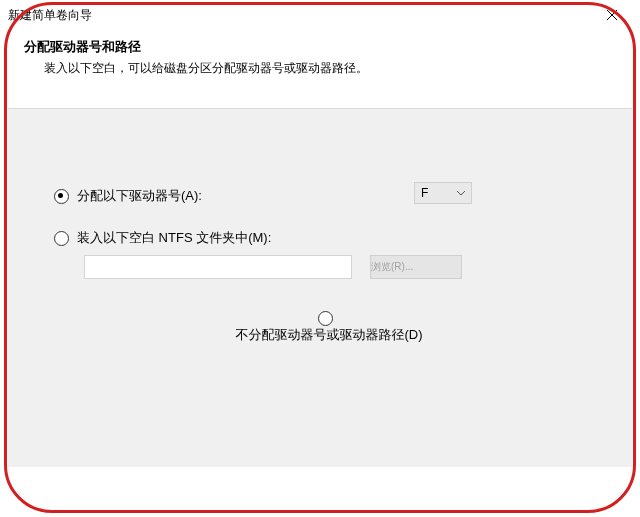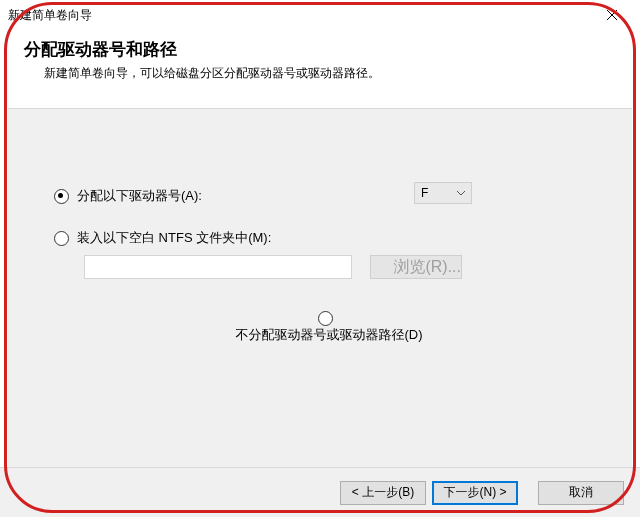--- a/index.html
+++ b/index.html
@@ -42,21 +42,21 @@
     font-size: 12px;
     cursor: pointer;
   }
   .close-btn svg { display:block; }
 
   .header-block {
     padding: 8px 24px 14px 24px;
   }
   .header-title {
     font-weight: bold;
-    font-size: 17px;
+    font-size: 13px;
     color: #000;
     margin-bottom: 4px;
   }
   .header-desc {
     font-size: 12px;
     color: #000;
     padding-left: 20px;
   }
 
   .content-area {
@@ -151,25 +151,25 @@
   }
   .browse-btn {
     position: absolute;
     left: 316px;
     top: 28px;
     width: 92px;
     height: 24px;
     border: 1px solid #cfcfcf;
     background: #e5e5e5;
     color: #a0a0a0;
-    font-size: 16px;
-    box-sizing: border-box;
-    display: flex;
-    align-items: center;
-    justify-content: flex-end;
+    font-size: 10px;
+    box-sizing: border-box;
+    display: flex;
+    align-items: center;
+    justify-content: flex-start;
     cursor: default;
   }
 
   .opt3 {
     margin-top: 62px;
     flex-direction: column;
   }
 
   .footer {
     position: absolute;
@@ -225,21 +225,21 @@
     <div class="close-btn">
       <svg width="10" height="10" viewBox="0 0 10 10">
         <line x1="0" y1="0" x2="10" y2="10" stroke="#000" stroke-width="1"></line>
         <line x1="10" y1="0" x2="0" y2="10" stroke="#000" stroke-width="1"></line>
       </svg>
     </div>
   </div>
 
   <div class="header-block">
     <div class="header-title">分配驱动器号和路径</div>
-    <div class="header-desc">新建简单卷向导，可以给磁盘分区分配驱动器号或驱动器路径。</div>
+    <div class="header-desc">装入以下空白，可以给磁盘分区分配驱动器号或驱动器路径。</div>
   </div>
 
   <div class="content-area">
     <div class="options">
 
       <div class="row1-wrap">
         <div class="opt-row">
           <span class="radio checked"></span>
           <span class="opt-label">分配以下驱动器号(A):</span>
         </div>
@@ -265,26 +265,15 @@
       </div>
 
       <div class="opt-row opt3">
         <span class="radio"></span>
         <span class="opt-label">不分配驱动器号或驱动器路径(D)</span>
       </div>
 
     </div>
   </div>
 
-  <div class="footer">
-    <div class="btn">
-      <span>&lt; 上一步(B)</span>
-    </div>
-    <div class="btn default">
-      <span>下一步(N) &gt;</span>
-    </div>
-    <div class="btn cancel">
-      <span>取消</span>
-    </div>
-  </div>
 
   <div class="annot"></div>
 </div>
 
 </body></html>

